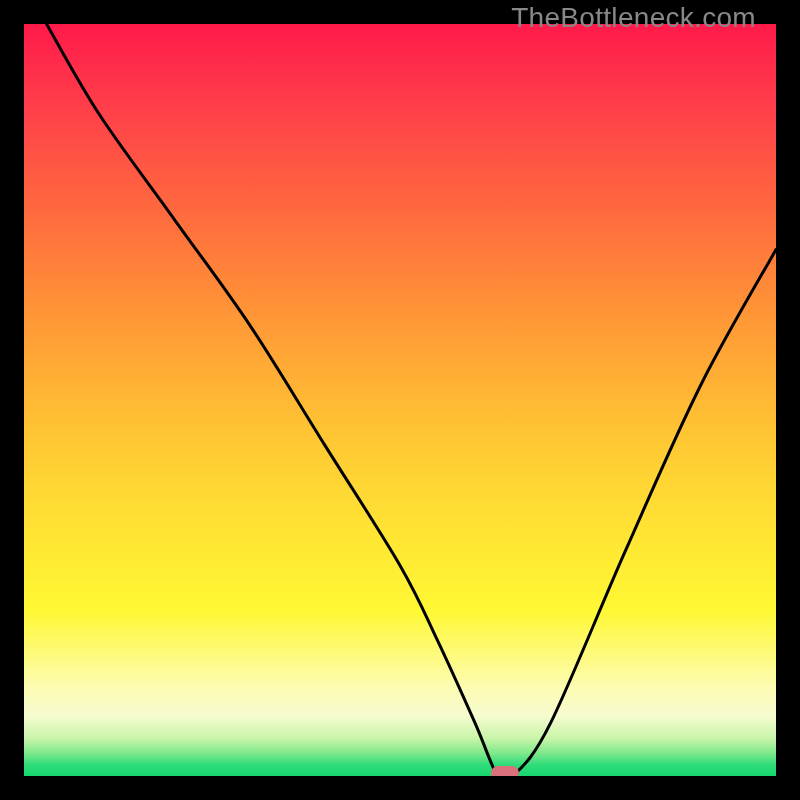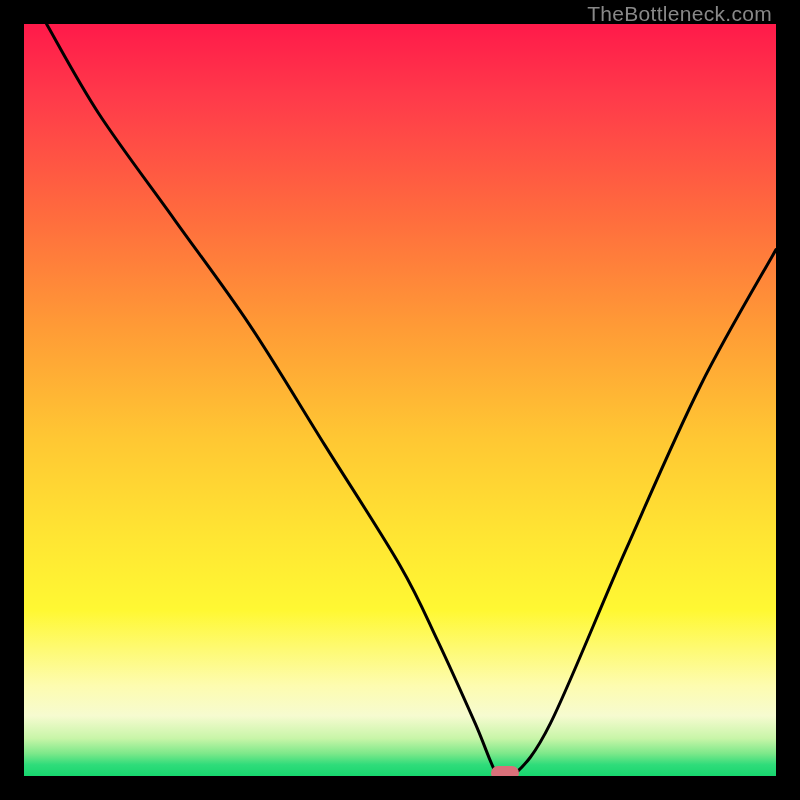--- a/index.html
+++ b/index.html
@@ -45,23 +45,23 @@
       #f6fbd0 92%,
       #c8f5a8 95%,
       #7de88a 97%,
       #2fdc7a 98.5%,
       #17d66e 100%
     );
   }
   .watermark {
     position: absolute;
     top: 2px;
-    right: 28px;
+    right: 44px;
     color: #888;
-    font-size: 21px;
+    font-size: 28px;
     font-weight: 500;
     letter-spacing: 0.3px;
     z-index: 5;
   }
   svg.curve {
     position: absolute;
     top: 0;
     left: 0;
     width: 752px;
     height: 752px;

